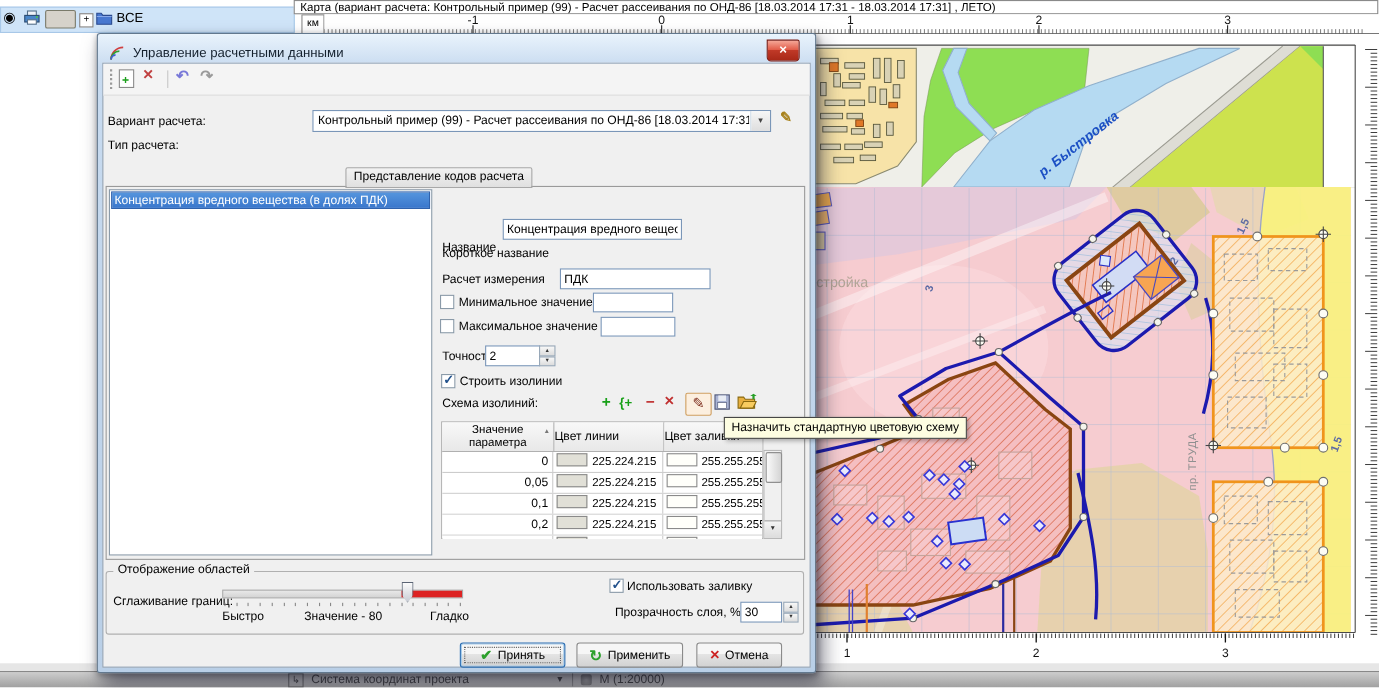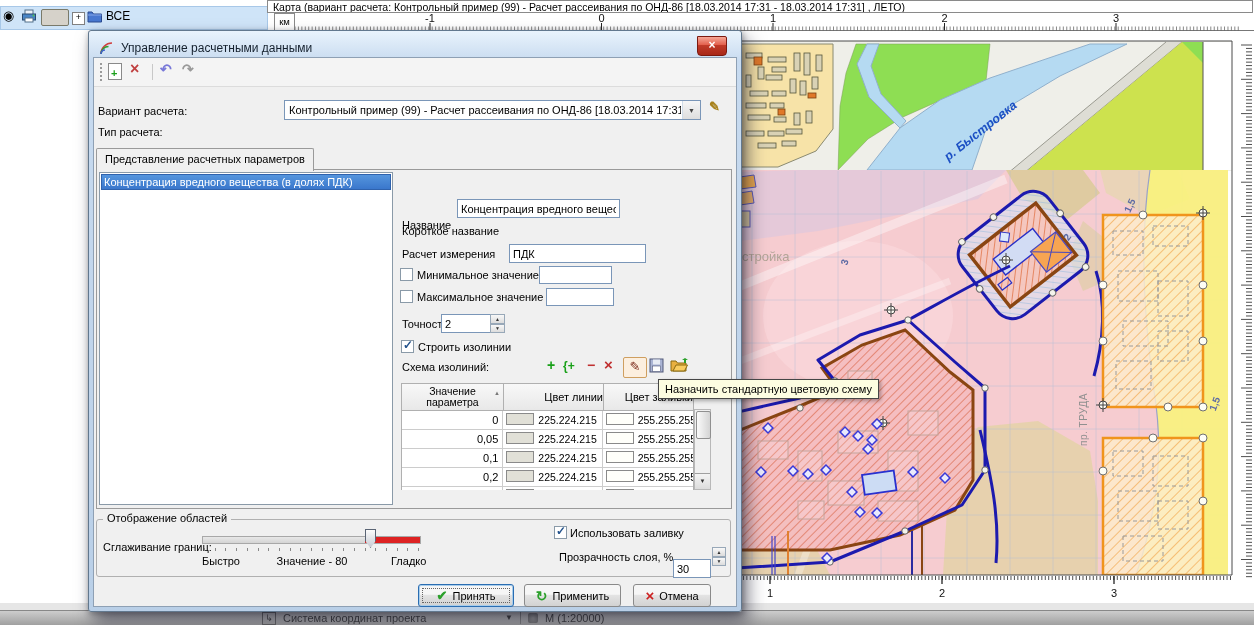--- a/index.html
+++ b/index.html
@@ -26,21 +26,21 @@
   .spin .sb{position:absolute;left:0;right:0;height:50%;border:1px solid #98a8b8;box-sizing:border-box;
        background:linear-gradient(#f8f8f8,#dcdcdc);display:flex;align-items:center;justify-content:center;
        font-size:5px;color:#333}
   .sb.dn{top:50%}
   .ticon{position:absolute;font-weight:bold;cursor:default}
   .trow{height:18px;line-height:18px;border-bottom:1px solid #cccccc;display:flex;background:#fff}
   .tc{box-sizing:border-box;border-right:1px solid #cccccc;overflow:hidden;white-space:nowrap}
   .tc1{width:102px;text-align:right;padding-right:4px}
   .tc2{width:100px}.tc3{width:91px;border-right:none}
   .sw{display:inline-block;width:26px;height:10px;border:1px solid #8a8a8a;vertical-align:-1px;margin:0 4px 0 3px}
-  .hcell{box-sizing:border-box;border-right:1px solid #b0b0b0;display:flex;align-items:center;justify-content:flex-end;
+  .hcell{box-sizing:border-box;border-right:1px solid #b0b0b0;display:flex;align-items:center;justify-content:flex-start;
        text-align:center;background:linear-gradient(#f8f8f8,#e8e8e8);overflow:hidden;white-space:normal}
 </style>
 </head>
 <body>
 
 <div class="abs" style="left:0;top:31px;width:88px;height:572px;background:#fff;border-right:1px solid #e0e0e0"></div>
 
 <div class="abs" style="left:0;top:0;width:270px;height:31px;background:#fff">
   <div class="abs" style="left:0;top:6px;width:268px;height:24px;background:#cfe4f8;border:1px solid #a8c8e8;box-sizing:border-box"></div>
   <span class="abs" style="left:3px;top:8px;font-size:13px">◉</span>
@@ -980,23 +980,23 @@
   <span class="lbl" style="left:9px;top:74px">Вариант расчета:</span>
   <div class="combo" style="left:195px;top:69px;width:417px;height:20px">
     <span class="ctxt">Контрольный пример (99) - Расчет рассеивания по ОНД-86 [18.03.2014 17:31 - 18.03.2014 17:31]</span>
     <span class="carr">▼</span>
   </div>
   <span class="ticon" style="left:620px;top:68px;font-size:13px;color:#a8821c">✎</span>
 
   <span class="lbl" style="left:9px;top:95px">Тип расчета:</span>
 
   <div class="abs" style="left:7px;top:138px;width:636px;height:340px;background:#f0f0f0;border:1px solid #9a9a9a;box-sizing:border-box"></div>
-  <div class="abs" style="left:7px;top:117px;width:216px;height:22px;background:#f0f0f0;border:1px solid #9a9a9a;border-bottom:none;
-              border-radius:2px 2px 0 0;text-align:center;line-height:21px;z-index:3">
-    <span>Представление расчетных параметров</span></div>
+  <div class="abs" style="left:225px;top:121px;width:168px;height:17px;background:linear-gradient(#f2f2f2,#e0e0e0);border:1px solid #a8a8a8;
+              border-radius:2px 2px 0 0;text-align:center;line-height:16px">
+    <span>Представление кодов расчета</span></div>
 
   <div class="abs" style="left:10px;top:141px;width:294px;height:333px;background:#fff;border:1px solid #8a9aa8;box-sizing:border-box">
     <div class="abs" style="left:1px;top:1px;width:290px;height:16px;background:linear-gradient(#5595dd,#3a77cc);border:1px solid #2f62ad;
                 box-sizing:border-box;color:#fff;line-height:14px;padding-left:2px;white-space:nowrap;overflow:hidden">
       <span>Концентрация вредного вещества (в долях ПДК)</span></div>
   </div>
 
   <span class="lbl" style="left:313px;top:188px">Название</span>
   <input class="inp" readonly="" style="left: 368px; top: 168px; width: 163px; height: 19px;" value="Концентрация вредного вещества (в долях ПДК)">
   <span class="lbl" style="left:313px;top:194px">Короткое название</span>
@@ -1114,21 +1114,21 @@
       <span style="position: absolute; left: 194.6px; top: 0px; width: 1px; height: 3px; background: rgb(136, 136, 136);"></span>
       <span style="position: absolute; left: 205.3px; top: 0px; width: 1px; height: 3px; background: rgb(136, 136, 136);"></span>
       <span style="position: absolute; left: 216px; top: 0px; width: 1px; height: 3px; background: rgb(136, 136, 136);"></span>
     </div>
   <span class="lbl" style="left:113px;top:524px">Быстро</span>
   <span class="lbl" style="left:173px;top:524px;width:100px;text-align:center">Значение - 80</span>
   <span class="lbl" style="left:302px;top:524px">Гладко</span>
   <span class="cb on" style="left:465px;top:495px"></span>
   <span class="lbl" style="left:481px;top:496px">Использовать заливку</span>
   <span class="lbl" style="left:470px;top:520px">Прозрачность слоя, %</span>
-  <input class="inp" readonly="" style="left: 584px; top: 516px; width: 38px; height: 19px; margin-top: 12px;" value="30">
+  <input class="inp" readonly="" style="left: 584px; top: 516px; width: 38px; height: 19px;" value="30">
   <span class="spin" style="left:623px;top:516px;width:14px;height:19px">
     <span class="sb up">▲</span>
       <span class="sb dn">▼</span>
     </span>
 
   <div class="btn" id="btn-accept" style="left:329px;top:553px;width:96px">
     <span class="bi" style="color:#2ca02c;font-size:13px">✔</span>
     <span>Принять</span>
     </div>
   <div class="btn" style="left:435px;top:553px;width:97px">

